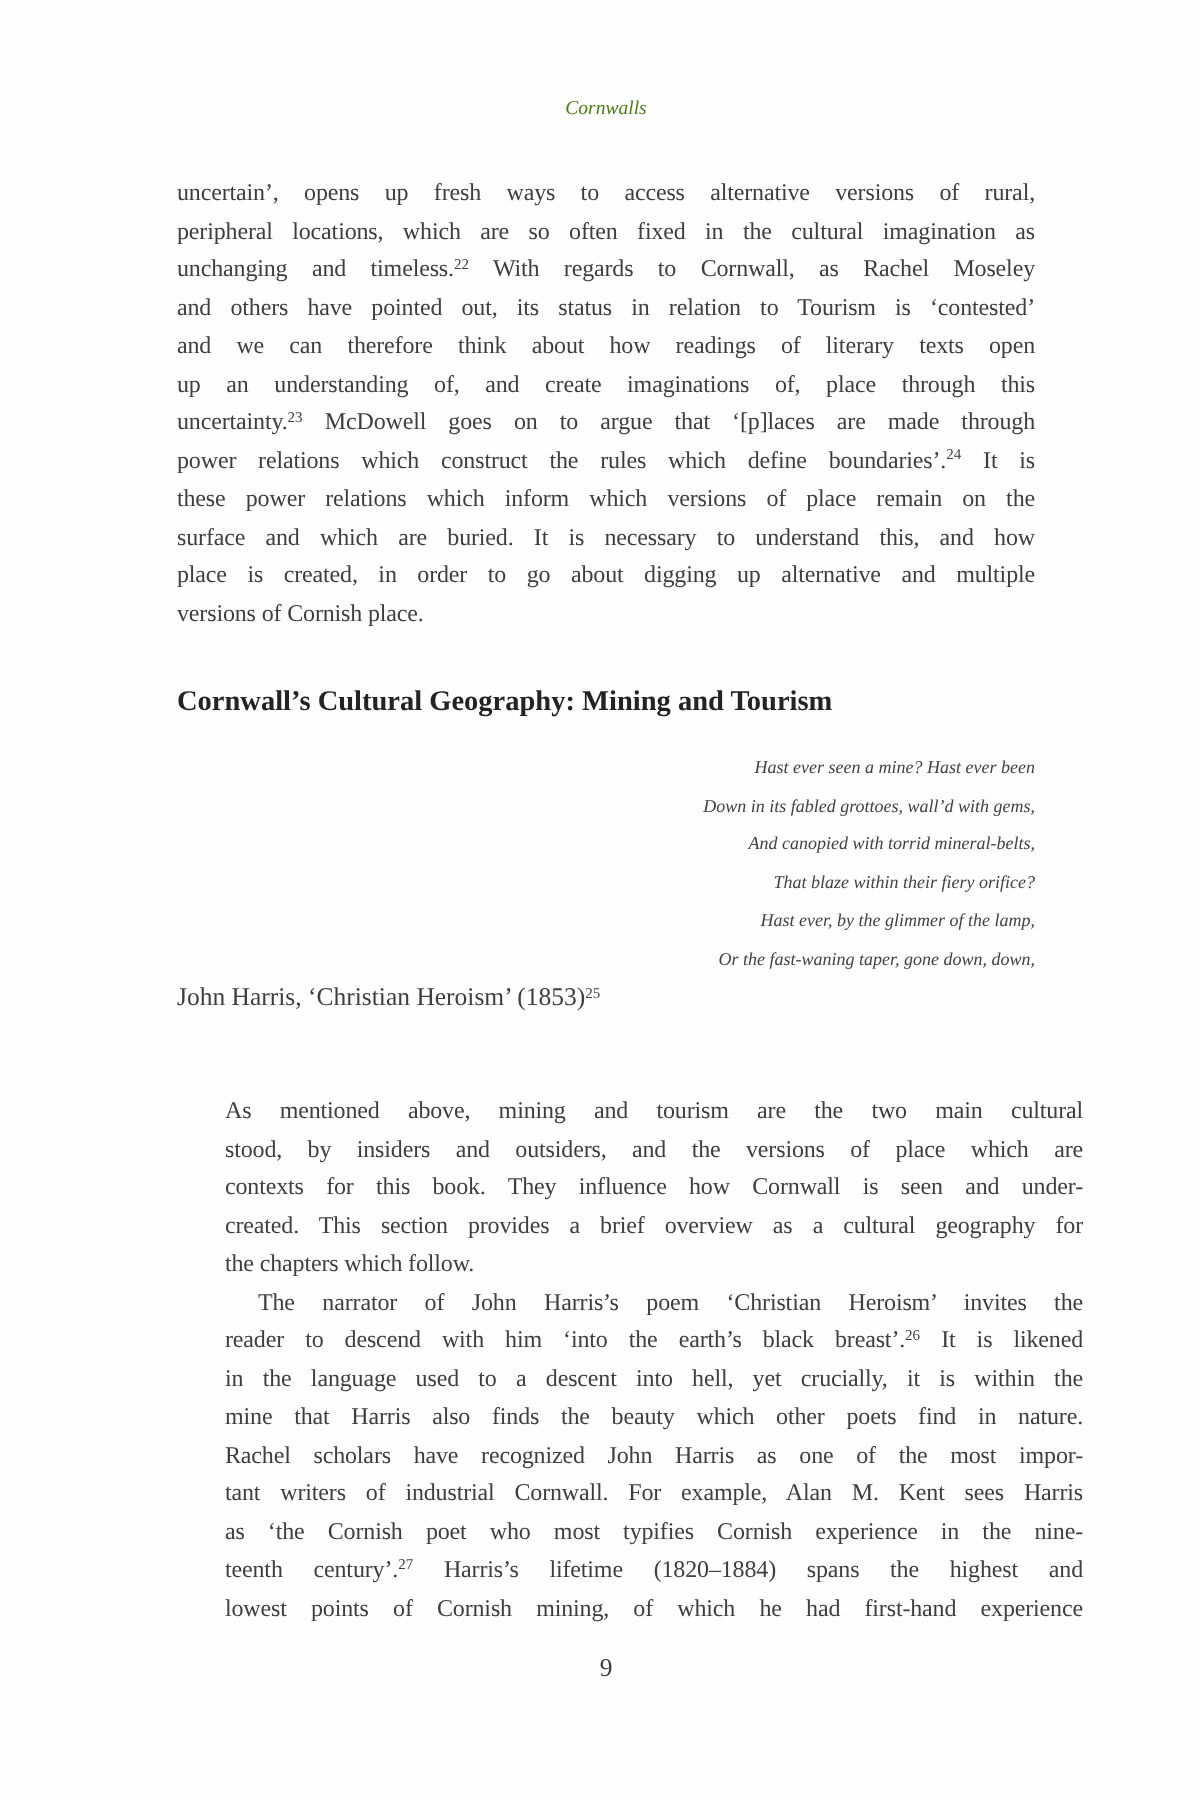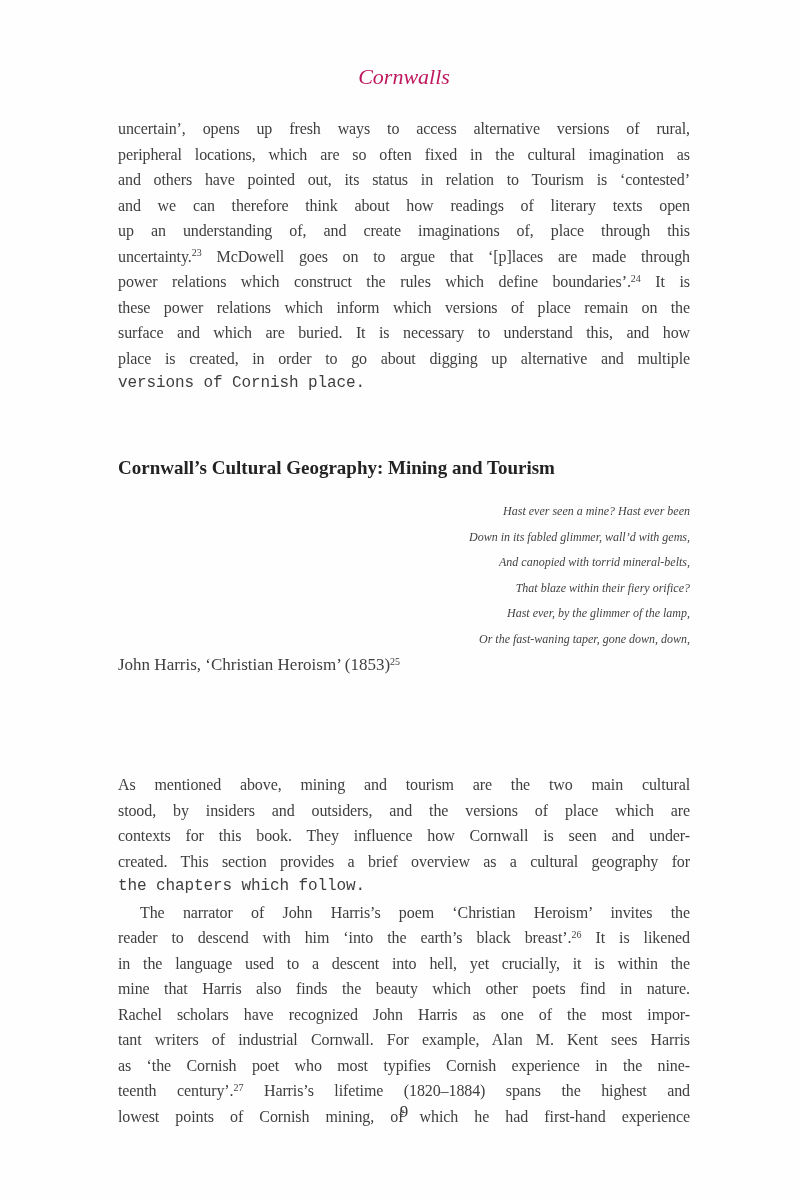--- a/index.html
+++ b/index.html
@@ -14,32 +14,32 @@
   }
   .block {
     position: absolute;
     left: 118px;
     width: 572px;
   }
   .running-head {
     top: 64px;
     text-align: center;
     font-style: italic;
-    font-size: 22px;
-    color: #be185d;
+    font-size: 13px;
+    color: #4d7c0f;
   }
   .para .line {
     font-size: 16px;
     line-height: 25.5px;
     letter-spacing: -0.1px;
     text-align: justify;
     text-align-last: justify;
     white-space: normal;
   }
-  .para .line.lastline { text-align-last: left; font-family: Liberation Mono, monospace; }
+  .para .line.lastline { text-align-last: left; }
   .para .line.indent { text-indent: 22px; }
   .p1 { top: 116px; }
   .section-heading {
     top: 454px;
     font-size: 19px;
     font-weight: bold;
     color: #232323;
     line-height: 28px;
   }
   .poem { top: 499px; }
@@ -50,21 +50,21 @@
     text-align: right;
     color: #424242;
   }
   .poem .attribution {
     font-style: normal;
     font-size: 17px;
     line-height: 26px;
     text-align: left;
     color: #3e3e3e;
   }
-  .p2p3 { top: 772px; }
+  .p2p3 { top: 728px; margin-left: 32px; }
   sup.fn {
     font-size: 10px;
     line-height: 0;
     vertical-align: baseline;
     position: relative;
     top: -5.5px;
     letter-spacing: 0;
   }
   .page-number {
     top: 1102px;
@@ -76,36 +76,37 @@
 </head>
 <body>
 
 <div class="page">
 
   <div class="block running-head">Cornwalls</div>
 
   <div class="block para p1">
     <div class="line">uncertain’, opens up fresh ways to access alternative versions of rural,</div>
     <div class="line">peripheral locations, which are so often fixed in the cultural imagination as</div>
+    <div class="line"><span>unchanging and timeless.</span><sup class="fn">22</sup><span> With regards to Cornwall, as Rachel Moseley</span></div>
     <div class="line">and others have pointed out, its status in relation to Tourism is ‘contested’</div>
     <div class="line">and we can therefore think about how readings of literary texts open</div>
     <div class="line">up an understanding of, and create imaginations of, place through this</div>
     <div class="line"><span>uncertainty.</span><sup class="fn">23</sup><span> McDowell goes on to argue that ‘[p]laces are made through</span></div>
     <div class="line"><span>power relations which construct the rules which define boundaries’.</span><sup class="fn">24</sup><span> It is</span></div>
     <div class="line">these power relations which inform which versions of place remain on the</div>
     <div class="line">surface and which are buried. It is necessary to understand this, and how</div>
     <div class="line">place is created, in order to go about digging up alternative and multiple</div>
     <div class="line lastline">versions of Cornish place.</div>
   </div>
 
   <div class="block section-heading">Cornwall’s Cultural Geography: Mining and Tourism</div>
 
   <div class="block poem">
     <div class="poem-line">Hast ever seen a mine? Hast ever been</div>
-    <div class="poem-line">Down in its fabled glimmer, wall’d with gems,</div>
+    <div class="poem-line">Down in its fabled grottoes, wall’d with gems,</div>
     <div class="poem-line">And canopied with torrid mineral-belts,</div>
     <div class="poem-line">That blaze within their fiery orifice?</div>
     <div class="poem-line">Hast ever, by the glimmer of the lamp,</div>
     <div class="poem-line">Or the fast-waning taper, gone down, down,</div>
     <div class="attribution"><span>John Harris, ‘Christian Heroism’ (1853)</span><sup class="fn">25</sup></div>
   </div>
 
   <div class="block para p2p3">
     <div class="line">As mentioned above, mining and tourism are the two main cultural</div>
     <div class="line">stood, by insiders and outsiders, and the versions of place which are</div>

